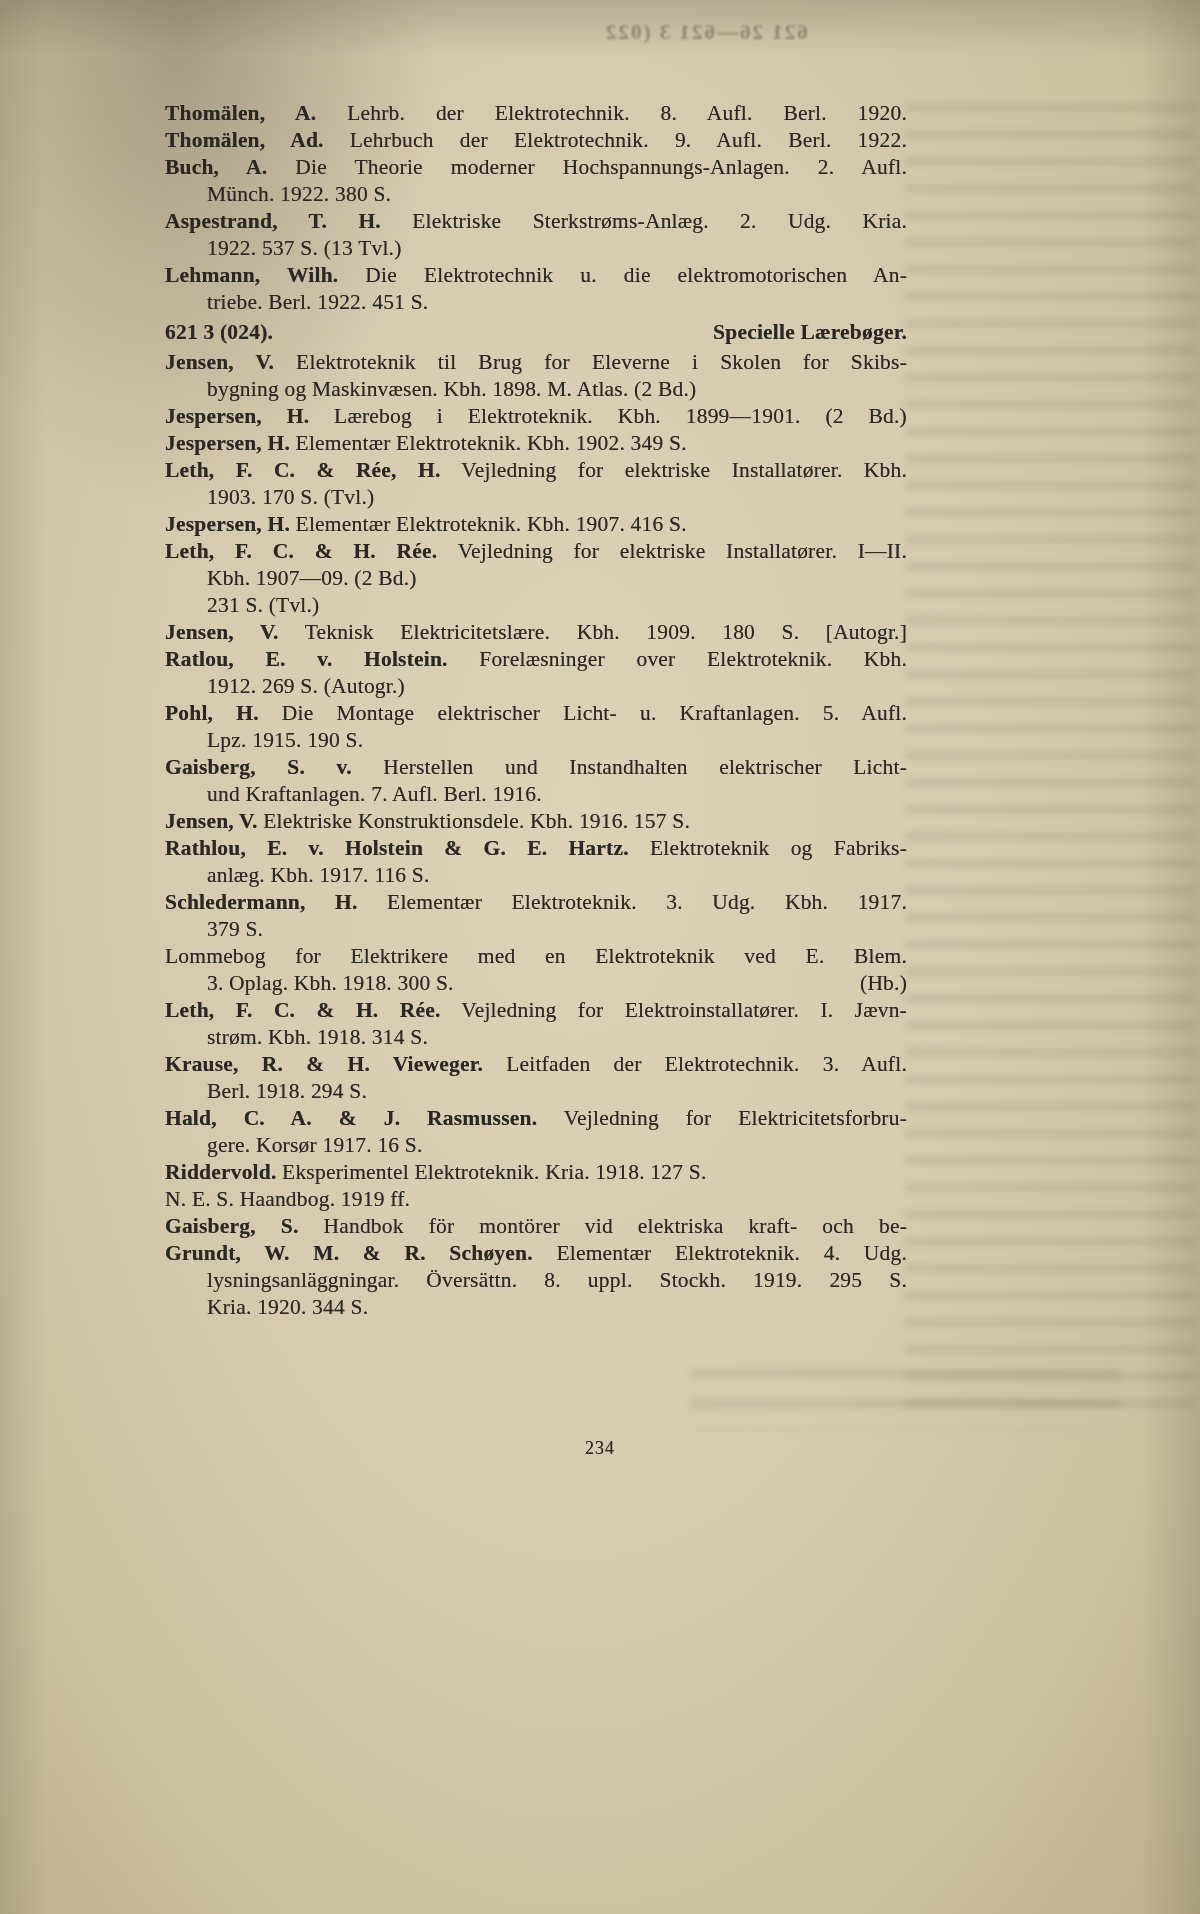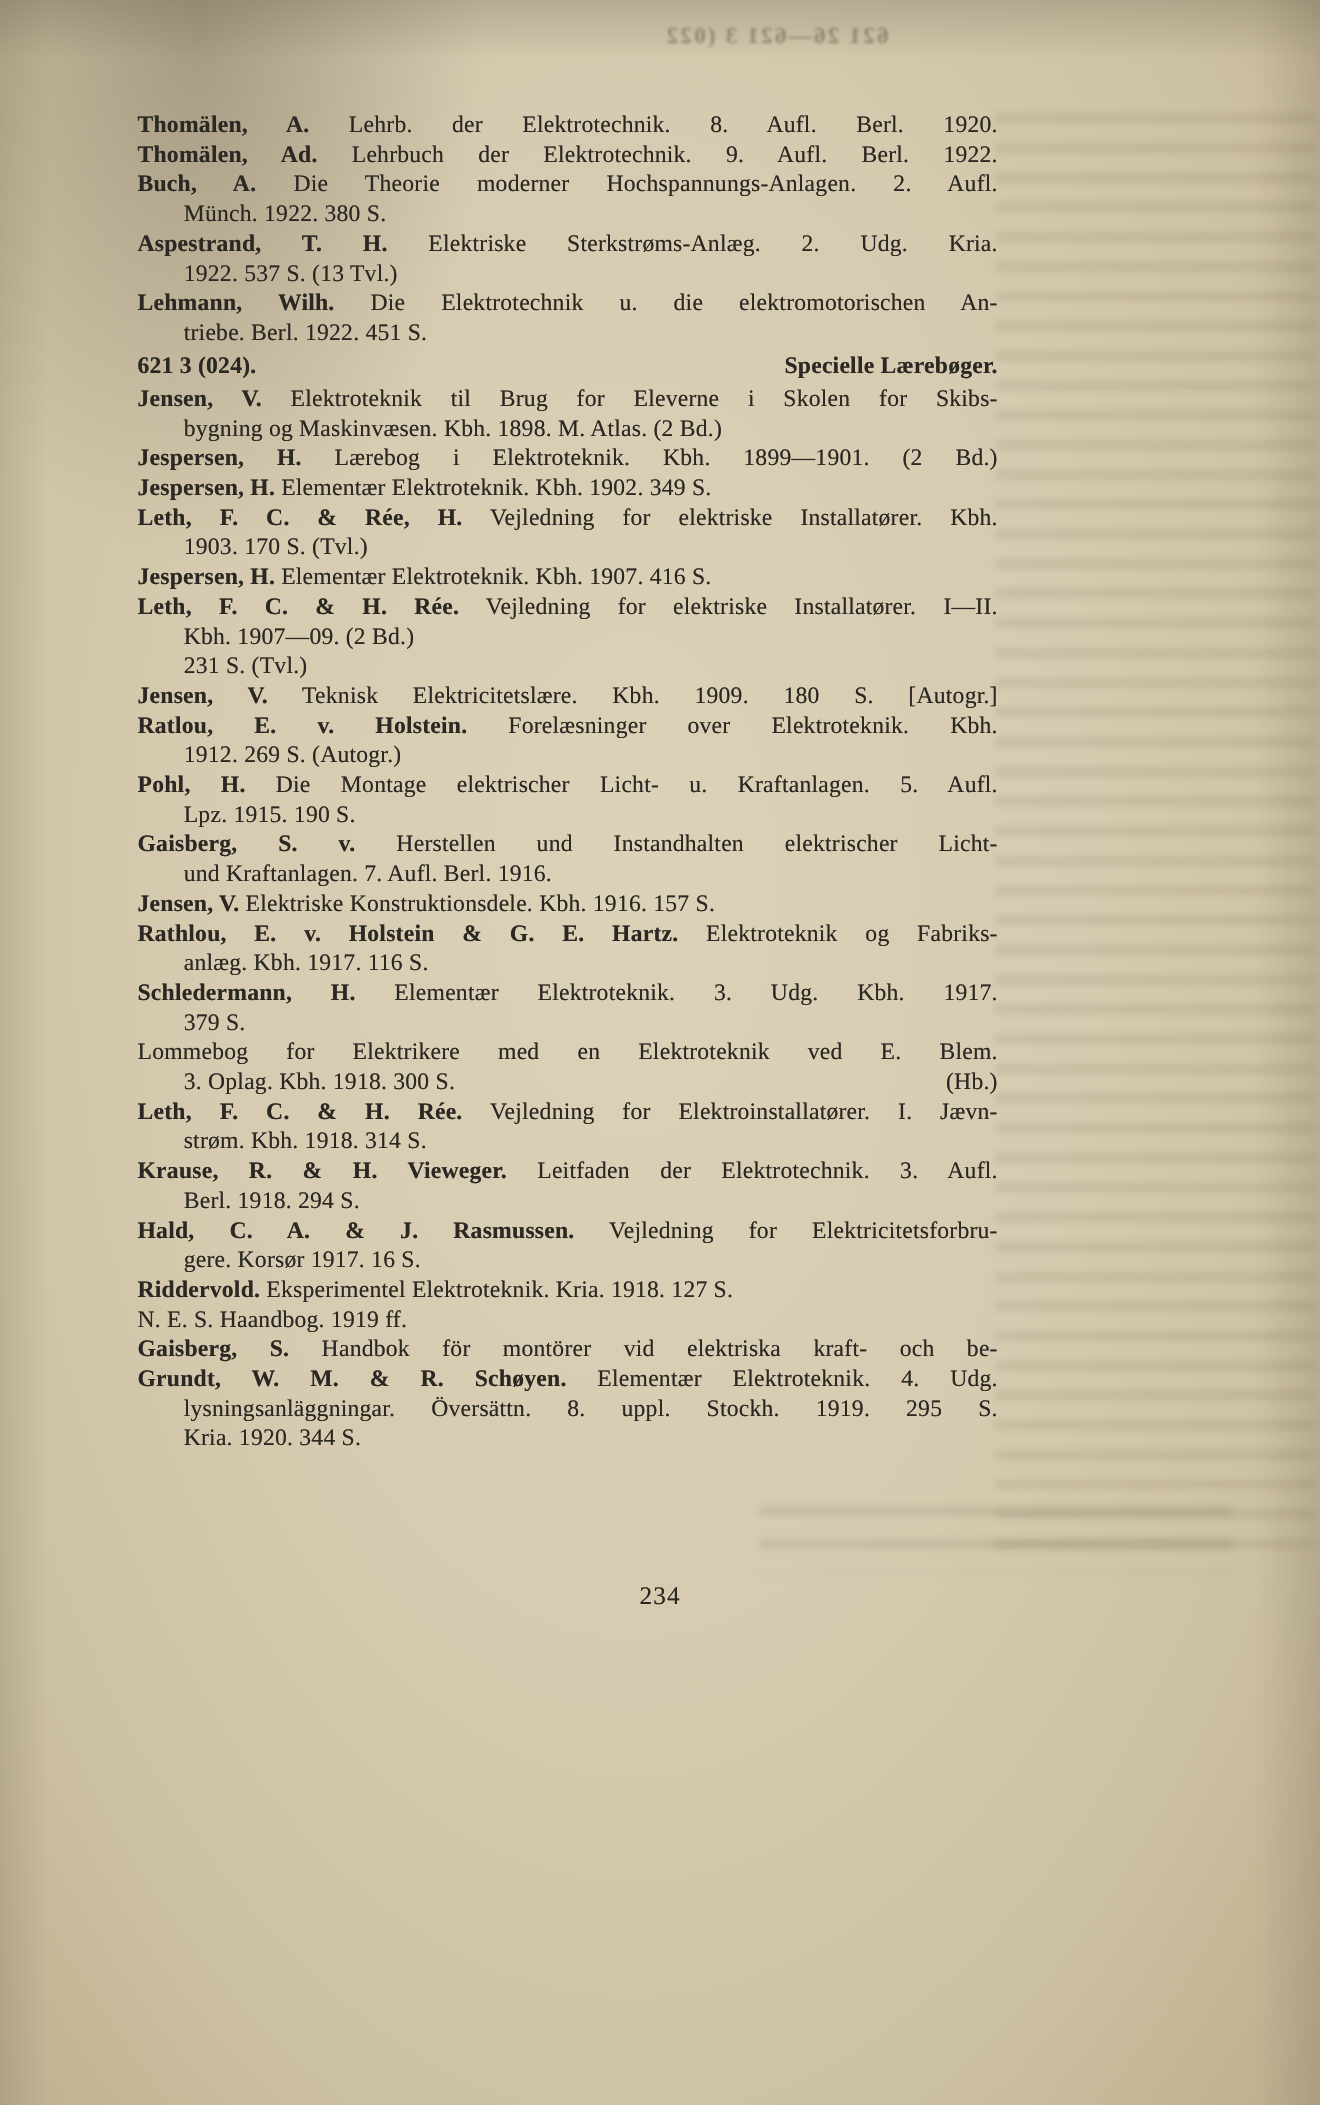--- a/index.html
+++ b/index.html
@@ -57,20 +57,21 @@
     left:125px; top:100px;
     width:782px;
     font-size:21.5px;
     letter-spacing:0.2px;
   }
   .line{
     height:27px;
     line-height:27px;
     white-space:nowrap;
     text-shadow:0 0 0.5px rgba(43,39,34,0.55);
+    margin-left:40px;
   }
   .line.cont{padding-left:42px;}
   .line.just{
     white-space:normal;
     text-align:justify;
     text-align-last:justify;
   }
   .line.has-right{
     display:flex;
     justify-content:space-between;
@@ -81,21 +82,21 @@
     line-height:33px;
     display:flex;
     justify-content:space-between;
   }
   b{font-weight:bold;}
   .page-number{
     position:absolute;
     top:1438px;
     left:0; width:1200px;
     text-align:center;
-    font-size:23px;
+    font-size:18px;
     letter-spacing:1px;
     text-shadow:0 0 0.5px rgba(43,39,34,0.55);
   }
 </style>
 </head>
 <body>
 
 <div class="page">
   <div class="showthrough-right"></div>
   <div class="showthrough-bottom"></div>

